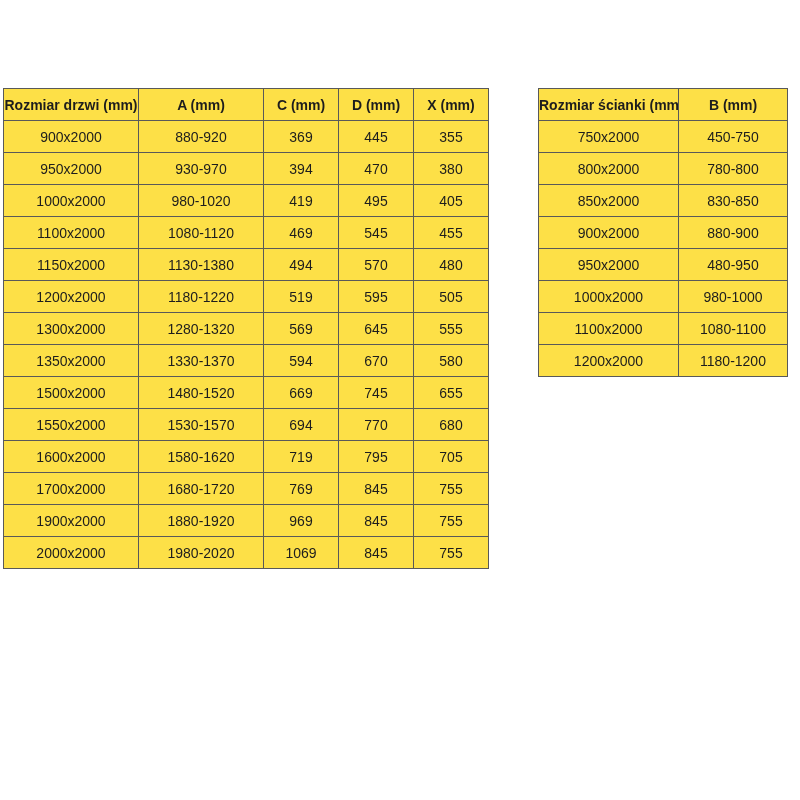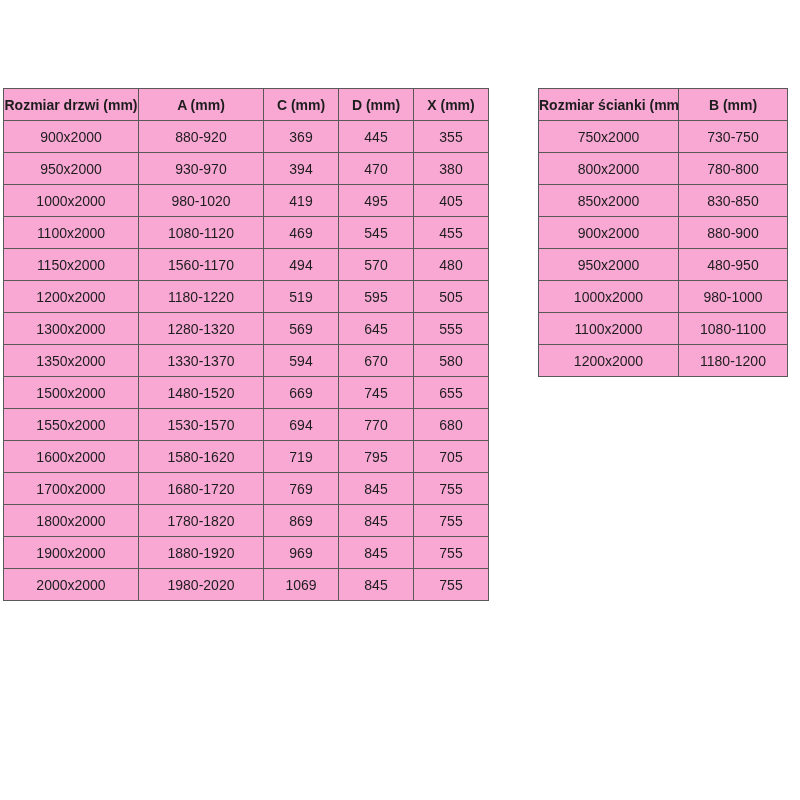--- a/index.html
+++ b/index.html
@@ -12,21 +12,21 @@
     height: 800px;
     position: relative;
     font-family: "Liberation Sans", sans-serif;
     color: var(--text-color, #1d1d1d);
     overflow: hidden;
   }
   table {
     border-collapse: collapse;
     table-layout: fixed;
     position: absolute;
-    background: #f9a8d4;
+    background: #fde047;
   }
   th, td {
     border: 1px solid var(--border-color, #595959);
     text-align: center;
     vertical-align: middle;
     padding: 0;
     font-size: 14px;
     line-height: 1;
     height: 31px;
     overflow: hidden;
@@ -92,21 +92,21 @@
         </tr>
         <tr>
           <td>1100x2000</td>
           <td>1080-1120</td>
           <td>469</td>
           <td>545</td>
           <td>455</td>
         </tr>
         <tr>
           <td>1150x2000</td>
-          <td>1560-1170</td>
+          <td>1130-1380</td>
           <td>494</td>
           <td>570</td>
           <td>480</td>
         </tr>
         <tr>
           <td>1200x2000</td>
           <td>1180-1220</td>
           <td>519</td>
           <td>595</td>
           <td>505</td>
@@ -143,27 +143,20 @@
           <td>1600x2000</td>
           <td>1580-1620</td>
           <td>719</td>
           <td>795</td>
           <td>705</td>
         </tr>
         <tr>
           <td>1700x2000</td>
           <td>1680-1720</td>
           <td>769</td>
-          <td>845</td>
-          <td>755</td>
-        </tr>
-        <tr>
-          <td>1800x2000</td>
-          <td>1780-1820</td>
-          <td>869</td>
           <td>845</td>
           <td>755</td>
         </tr>
         <tr>
           <td>1900x2000</td>
           <td>1880-1920</td>
           <td>969</td>
           <td>845</td>
           <td>755</td>
         </tr>
@@ -184,21 +177,21 @@
     </colgroup>
   <thead>
         <tr>
           <th>Rozmiar ścianki (mm)</th>
           <th>B (mm)</th>
         </tr>
       </thead>
       <tbody>
         <tr>
           <td>750x2000</td>
-          <td>730-750</td>
+          <td>450-750</td>
         </tr>
         <tr>
           <td>800x2000</td>
           <td>780-800</td>
         </tr>
         <tr>
           <td>850x2000</td>
           <td>830-850</td>
         </tr>
         <tr>

